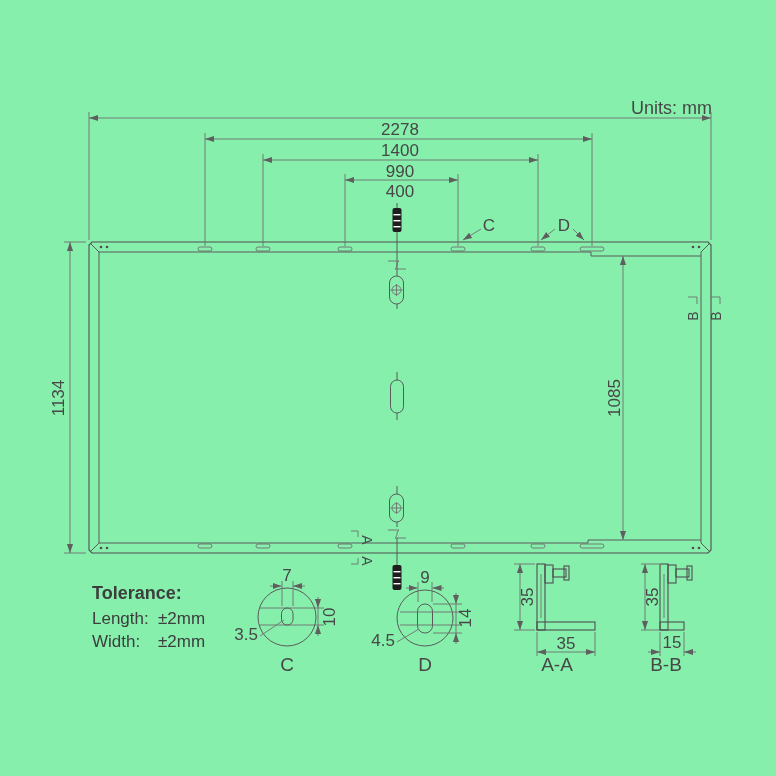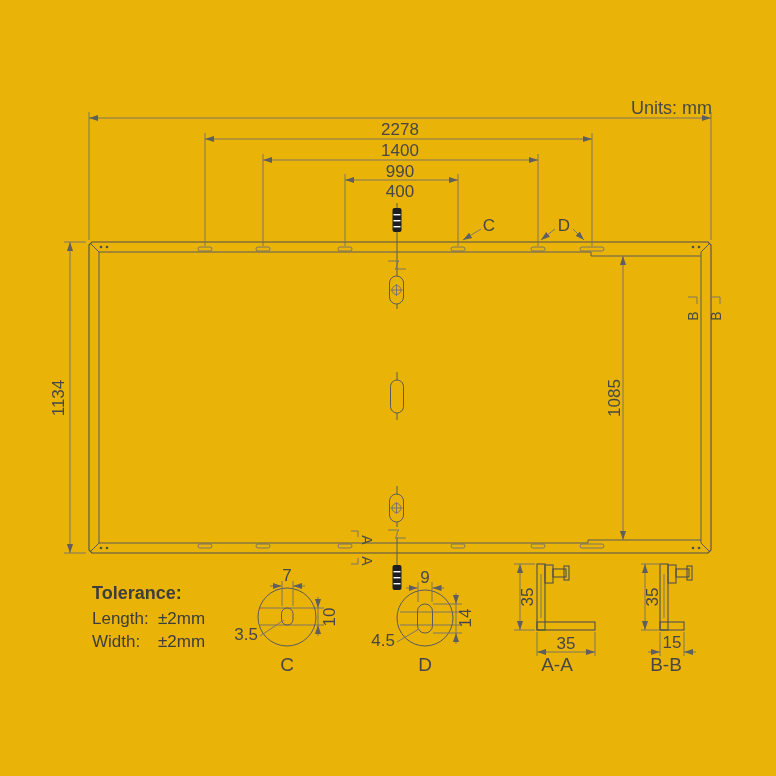--- a/index.html
+++ b/index.html
@@ -1,16 +1,16 @@
 <!DOCTYPE html>
 <html><head>
 <meta charset="utf-8">
 <style>
   html,body { margin:0; padding:0; background:#ffffff; }
-  .stage { position:relative; width:776px; height:776px; background:#eab308; overflow:hidden; }
+  .stage { position:relative; width:776px; height:776px; background:#86efac; overflow:hidden; }
   svg { display:block; }
   text { font-family:"Liberation Sans", sans-serif; fill:#474747; }
   .t   { font-size:17px; }
   .t-call { font-size:17px; }
   .t-sec  { font-size:14px; }
   .t-lbl  { font-size:19px; }
   .t-units{ font-size:18px; }
   .tol-title { font-size:18px; font-weight:bold; fill:#3d3d3d; }
   .tol       { font-size:17px; fill:#3d3d3d; }
   .s1 { stroke:#4f4f4f; stroke-width:1.1; fill:none; stroke-linecap:square; }

